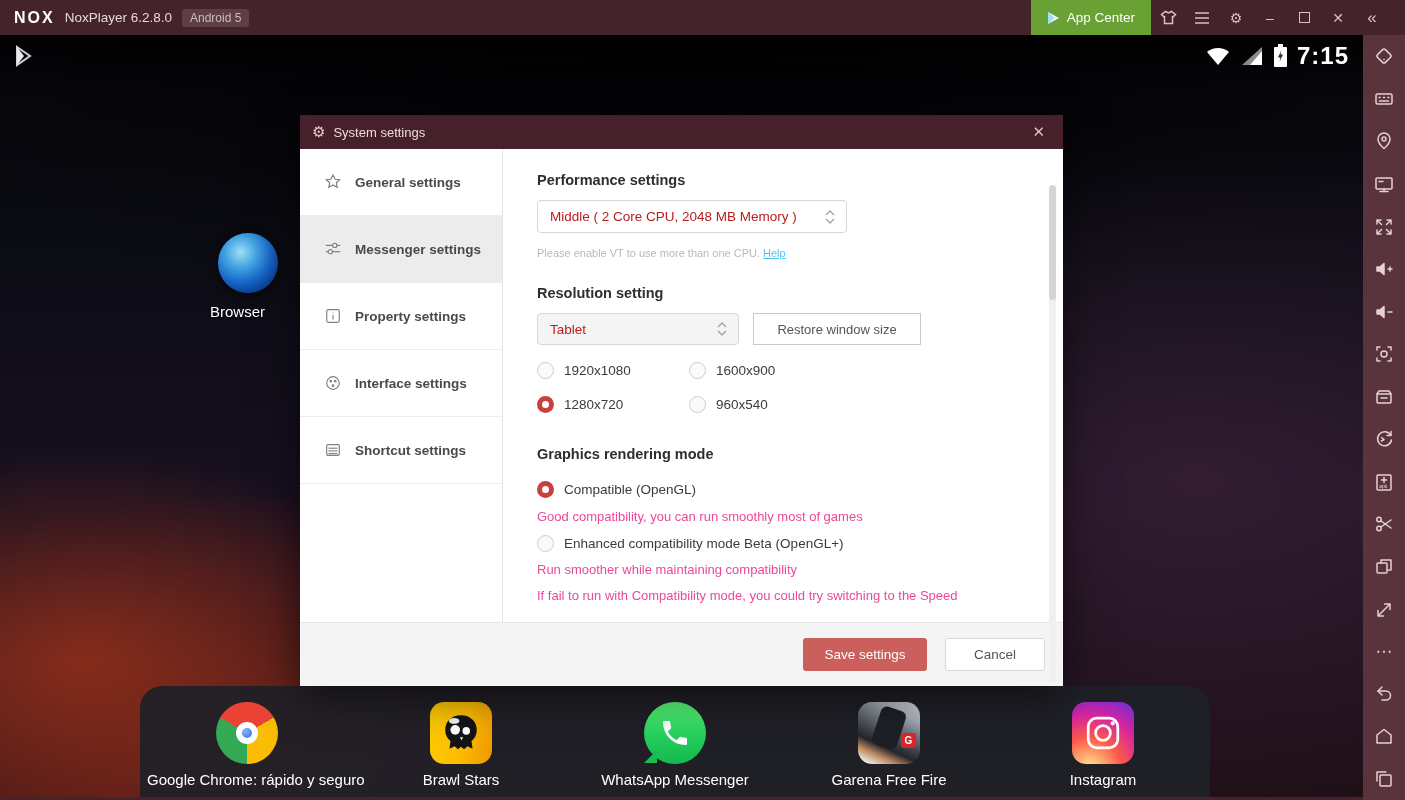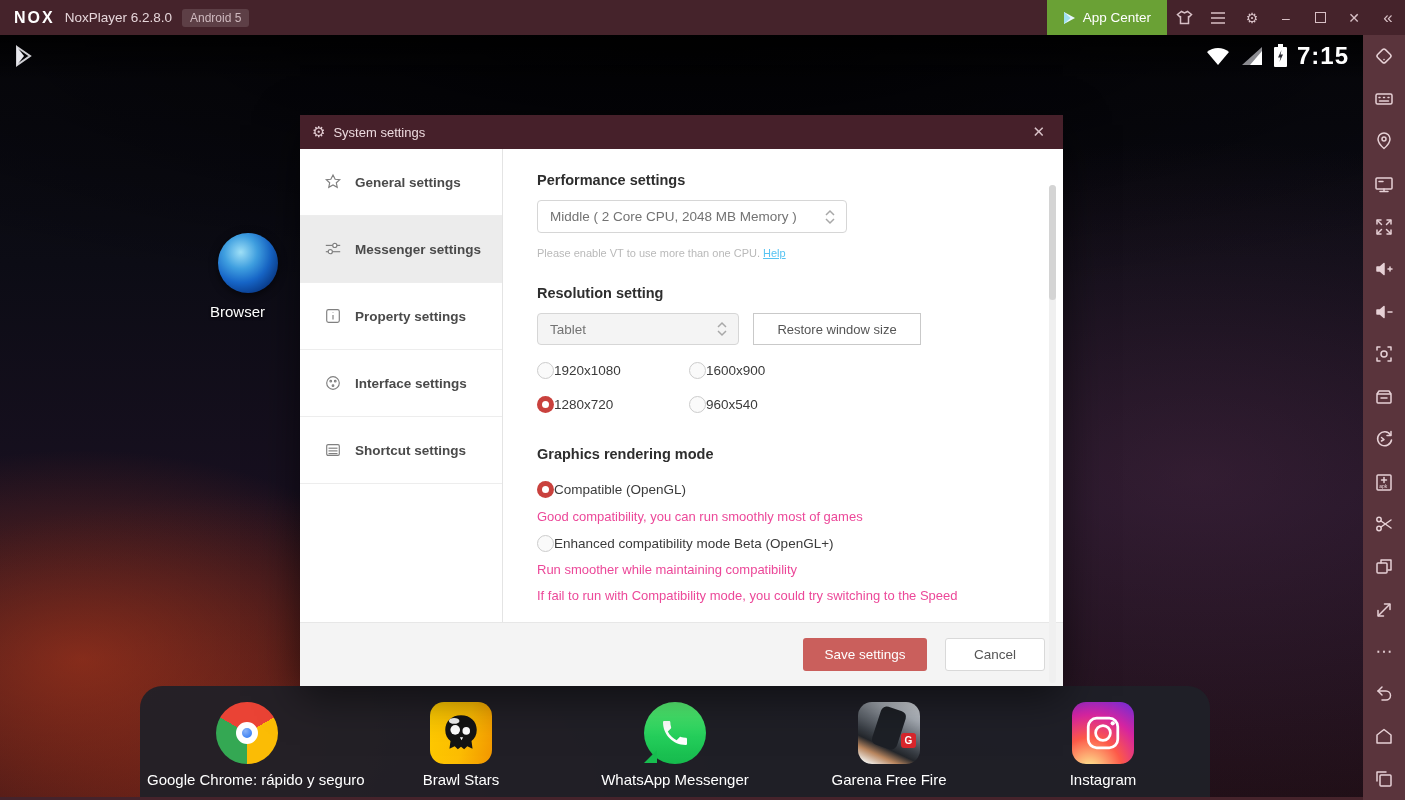--- a/index.html
+++ b/index.html
@@ -7,21 +7,21 @@
     font-family:"Liberation Sans", sans-serif; }
   .stage { position:relative; width:1405px; height:800px; overflow:hidden; background:#0b0b12; }
 
   
   .titlebar { position:absolute; left:0; top:0; width:1405px; height:35px;
     background:#45232b; display:flex; align-items:center; z-index:40; }
   .nox-logo { color:#fff; font-weight:bold; font-size:16px; letter-spacing:2px; margin:0 10px 0 14px; }
   .tb-title { color:#e6d6da; font-size:13.5px; margin-right:10px; }
   .android-badge { background:rgba(255,255,255,.13); color:#cfbabf; font-size:12px;
     padding:2px 8px; border-radius:3px; }
-  .tb-right { position:absolute; right:0; top:0; height:35px; display:flex; align-items:center; }
+  .tb-right { position:absolute; right:16px; top:0; height:35px; display:flex; align-items:center; }
   .app-center { height:35px; background:#6aa135; color:#fff; font-size:13.5px;
     display:flex; align-items:center; gap:7px; padding:0 16px; cursor:pointer; }
   .tb-btn { width:34px; height:35px; display:flex; align-items:center; justify-content:center;
     color:#d8c0c6; font-size:14px; cursor:pointer; }
   .tb-btn svg { stroke:#d8c0c6; fill:none; stroke-width:1.5; }
   .max-box { width:11px; height:11px; border:1.5px solid #d8c0c6; }
   .collapse-ch { font-size:17px; }
 
   
   .screen { position:absolute; left:0; top:35px; width:1363px; height:762px; overflow:hidden;
@@ -63,30 +63,30 @@
   .side-item { height:67px; display:flex; align-items:center; gap:13px; padding-left:24px;
     border-bottom:1px solid #ededed; color:#4a4a4a; font-size:13.5px; cursor:pointer;font-weight:bold; }
   .side-item.active { background:#ececec; }
   .side-item svg { stroke:#808080; fill:none; stroke-width:1.3; flex:0 0 auto; }
 
   .dlg-content { position:absolute; left:203px; top:0; right:0; bottom:64px;
     padding-left:34px; overflow:hidden; }
   .h-set { margin-top:22px; font-size:14.5px; font-weight:600; color:#2e2e2e; line-height:18px; }
   .selectbox { margin-top:11px; width:310px; height:33px; border:1px solid #d6d6d6; border-radius:4px;
     background:#fff; display:flex; align-items:center; justify-content:space-between;
-    padding:0 10px 0 12px; color:#737373; font-size:13.5px; cursor:pointer; }
+    padding:0 10px 0 12px; color:#b91c1c; font-size:13.5px; cursor:pointer; }
   .selectbox svg { stroke:#a8a8a8; fill:none; stroke-width:1.5; }
   .vt-note { margin-top:11px; font-size:11px; color:#b9b9b9; line-height:18px; }
   .help-link { color:#56c3f2; text-decoration:underline; cursor:pointer; }
   .sel-row { margin-top:11px; display:flex; gap:14px; }
   .selectbox.preset { width:202px; height:32px; margin-top:0; background:#f4f4f4; }
   .btn-restore { width:168px; height:32px; background:#fff; border:1px solid #c9c9c9; border-radius:0;
     color:#555; font-size:13px; cursor:pointer; font-family:inherit; }
   .rrow { margin-top:16px; display:flex; align-items:center; height:18px; }
-  .rcell { display:flex; align-items:center; gap:0; width:152px; cursor:pointer; }
+  .rcell { display:flex; align-items:center; gap:10px; width:152px; cursor:pointer; }
   .rcell.wide { width:auto; }
   .radio { width:17px; height:17px; border-radius:50%; border:1.5px solid #ccc; background:#fafafa; flex:0 0 auto; }
   .radio.sel { border:none; background:#c9413d; position:relative; }
   .radio.sel::after { content:""; position:absolute; inset:5px; background:#fff; border-radius:50%; }
   .rlabel { font-size:13.5px; color:#3b3b3b; }
   .gdesc { margin-top:9px; font-size:13px; color:#ec4899; line-height:18px; }
   .grow { margin-top:17px; display:flex; align-items:center; height:18px; }
 
   .dlg-scroll { position:absolute; right:7px; top:36px; bottom:3px; width:7px; background:#f0f0f0;
     border-radius:4px; z-index:5; }

